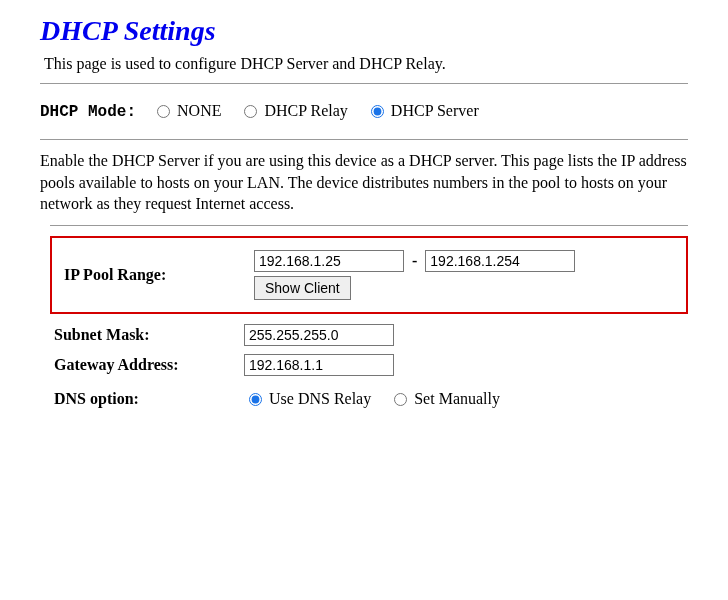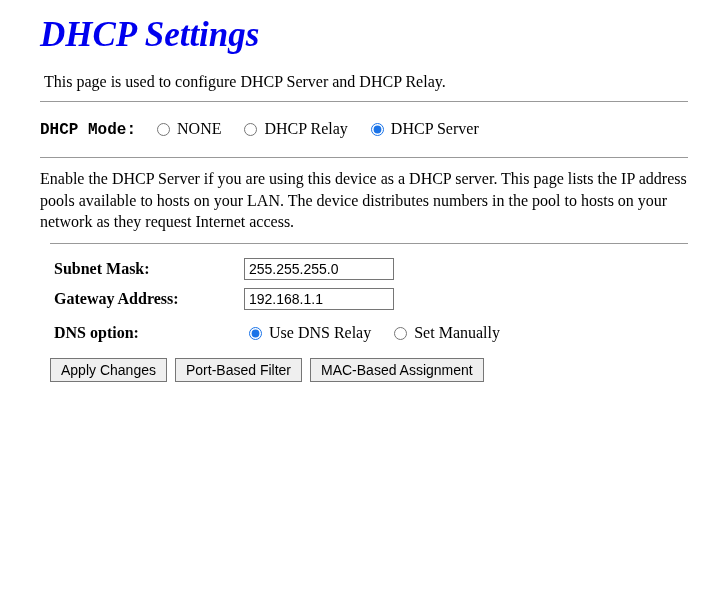--- a/index.html
+++ b/index.html
@@ -8,24 +8,24 @@
     body {
       font-family: "Times New Roman", Times, serif;
       font-size: 16px;
       margin: 0;
       padding: 15px 40px;
       color: #000;
       width: 728px;
     }
     h1 {
       color: #0000EE;
-      font-size: 35px;
+      font-size: 28px;
       font-weight: bold;
       font-style: italic;
-      margin: 0 0 18px 0;
+      margin: 0 0 8px 0;
     }
     hr {
       border: none;
       border-top: 1px solid #999;
       margin: 10px 0;
     }
     .intro {
       margin: 8px 0 10px 4px;
     }
     .mode-row {
@@ -141,20 +141,37 @@
 
 <hr>
 
 <div class="description">Enable the DHCP Server if you are using this device as a DHCP server. This page lists the IP address pools available to hosts on your LAN. The device distributes numbers in the pool to hosts on your network as they request Internet access.</div>
 
 <div class="indent-block">
 
   <hr>
 
 
+  <div class="highlight-box">
+    <table class="field-table">
+      <tbody>
+          <tr>
+        <td class="label-cell">IP Pool Range:</td>
+        <td>
+          <input type="text" class="ip-input" value="192.168.1.25" style="">
+          <span class="small-dash">-</span>
+          <input type="text" class="ip-input-wide" value="192.168.1.254" style="">
+          <div style="margin-top:4px;">
+            <button class="ui-btn">Show Client</button>
+          </div>
+        </td>
+      </tr>
+    </tbody>
+      </table>
+  </div>
 
   <table class="field-table">
     <tbody>
         <tr>
       <td class="label-cell">Subnet Mask:</td>
       <td><input type="text" class="ip-input" value="255.255.255.0" style=""></td>
     </tr>
     <tr>
       <td class="label-cell">Gateway Address:</td>
       <td><input type="text" class="ip-input" value="192.168.1.1" style=""></td>
@@ -175,19 +192,14 @@
           <label class="radio-option">
             <input type="radio" name="dnsopt" style="">
             <span>Set Manually</span>
           </label>
         </td>
       </tr>
     </tbody>
       </table>
   </div>
 
-  <div class="button-row">
-    <button class="ui-btn">Apply Changes</button>
-    <button class="ui-btn">Port-Based Filter</button>
-    <button class="ui-btn">MAC-Based Assignment</button>
-  </div>
 
 </div>
 
 </body></html>

